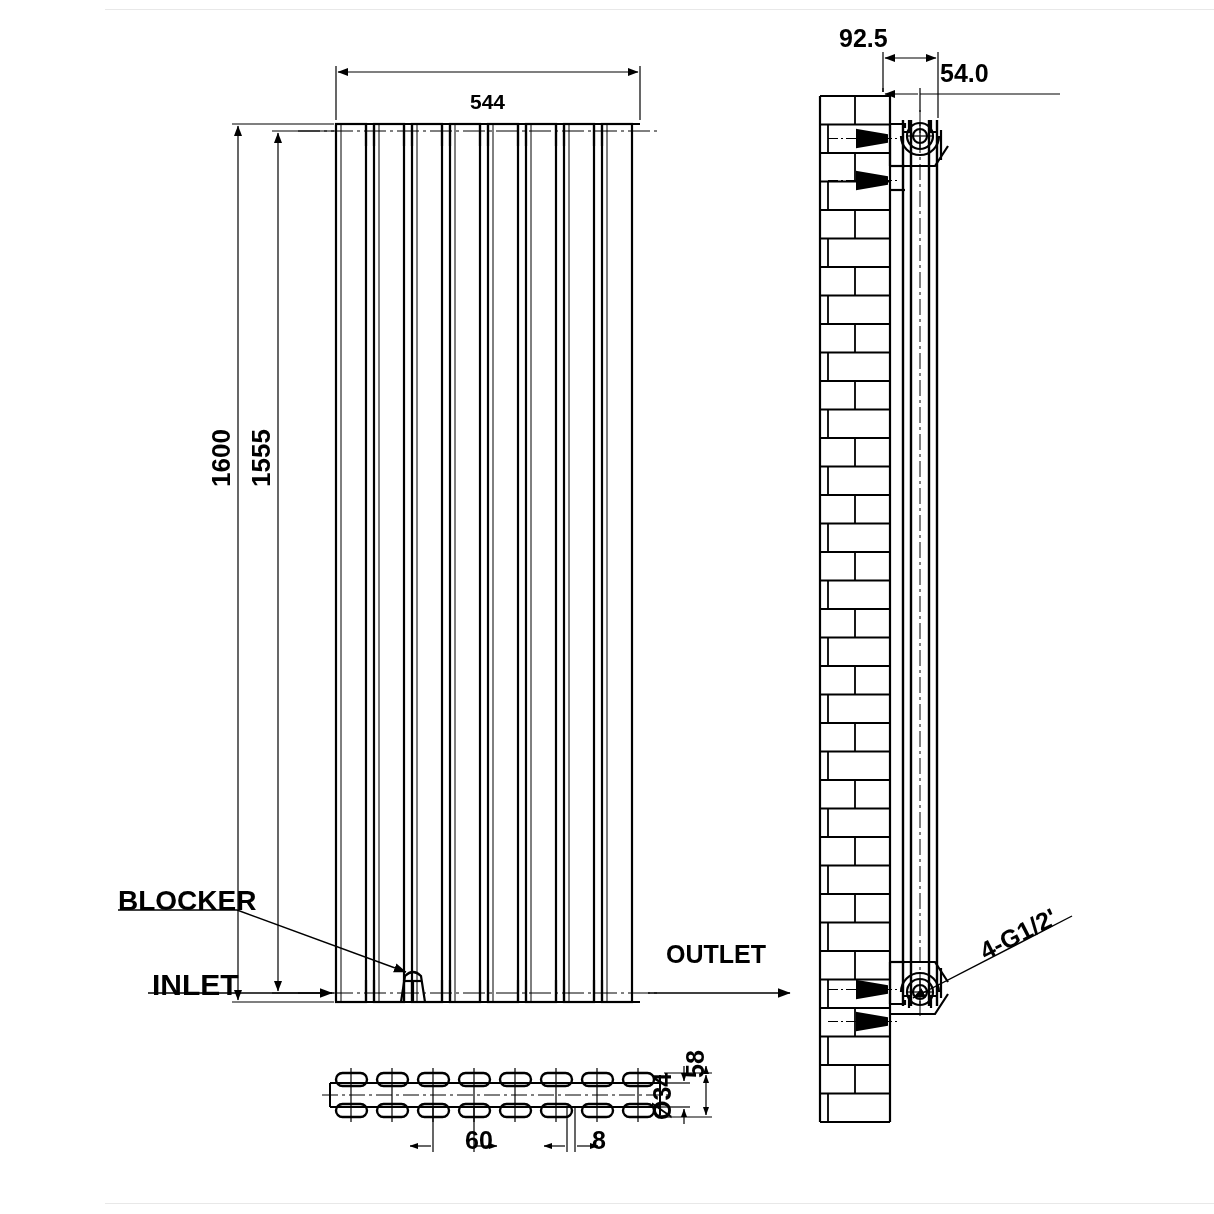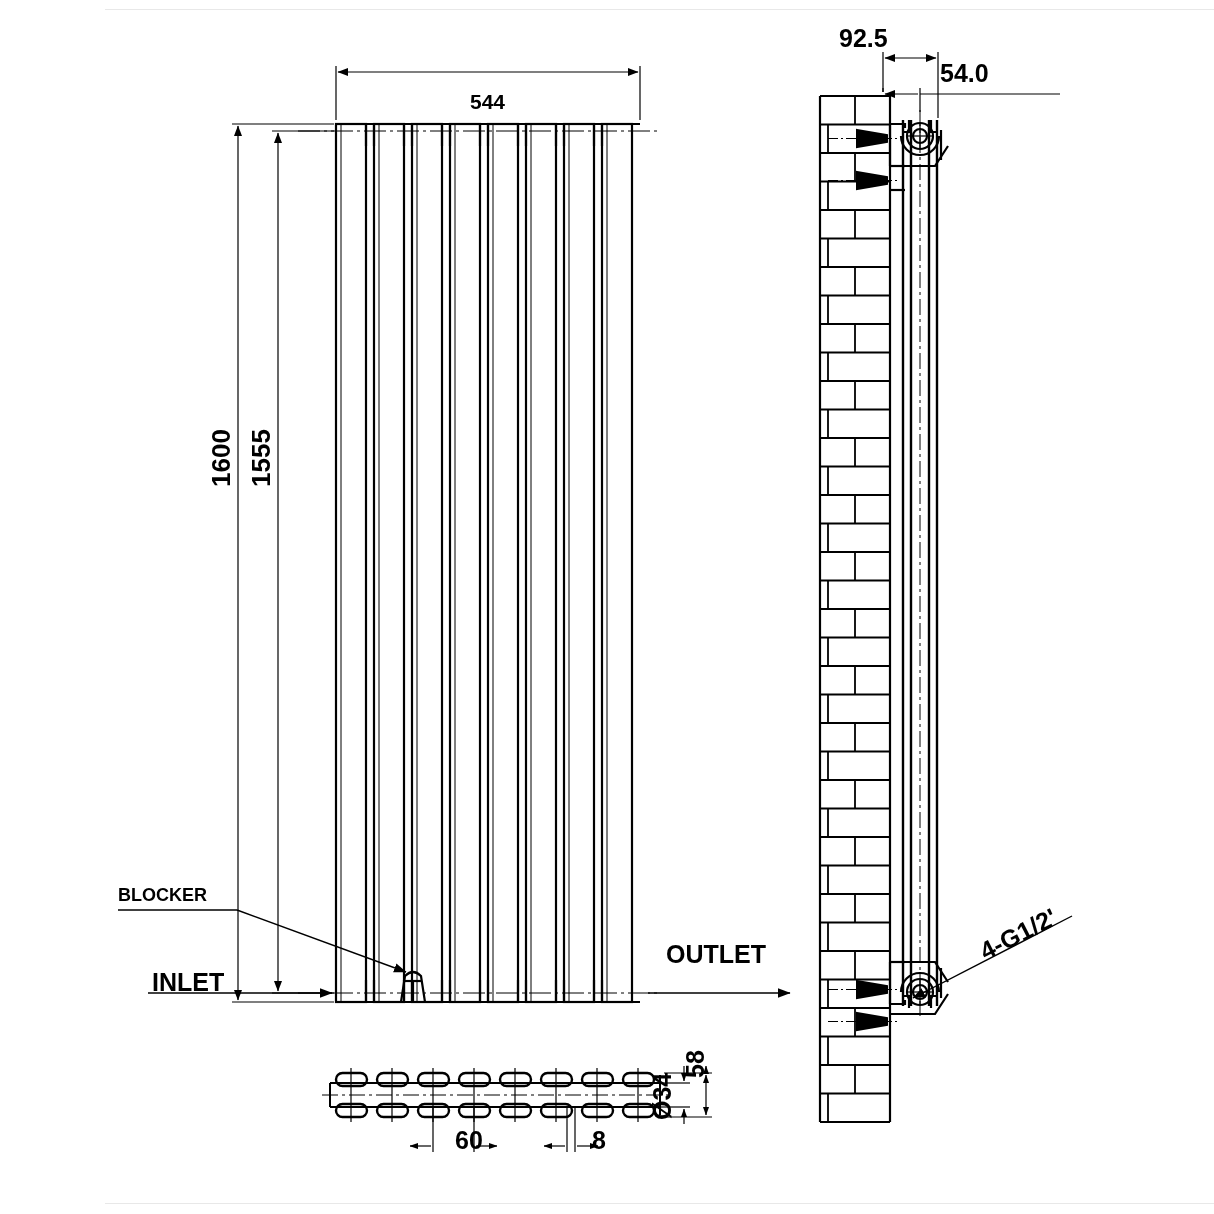--- a/index.html
+++ b/index.html
@@ -389,34 +389,34 @@
   </svg>
 
   <div class="lbl" style="left:470px;top:50px;font-size:21px;margin-top:40px;">544</div>
 
   <div class="lbl" style="left:206px;top:487px;font-size:26px;
        transform:rotate(-90deg);transform-origin:left top;">1600</div>
 
   <div class="lbl" style="left:246px;top:487px;font-size:26px;
        transform:rotate(-90deg);transform-origin:left top;">1555</div>
 
-  <div class="lbl" style="left:118px;top:885px;font-size:18px;">BLOCKER</div>
-
-  <div class="lbl" style="left:152px;top:968px;font-size:25px;">INLET</div>
+  <div class="lbl" style="left:118px;top:885px;font-size:28px;">BLOCKER</div>
+
+  <div class="lbl" style="left:152px;top:968px;font-size:30px;">INLET</div>
 
   <div class="lbl" style="left:666px;top:940px;font-size:25px;">OUTLET</div>
 
   <div class="lbl" style="left:839px;top:24px;font-size:25px;">92.5</div>
 
   <div class="lbl" style="left:940px;top:59px;font-size:25px;">54.0</div>
 
   <div class="lbl" style="left:975px;top:940px;font-size:25px;
        transform:rotate(-27deg);transform-origin:left top;">4-G1/2'</div>
 
-  <div class="lbl" style="left:455px;top:1126px;font-size:25px;">60</div>
+  <div class="lbl" style="left:465px;top:1126px;font-size:25px;">60</div>
 
   <div class="lbl" style="left:592px;top:1126px;font-size:25px;">8</div>
 
   <div class="lbl" style="left:681px;top:1078px;font-size:25px;
        transform:rotate(-90deg);transform-origin:left top;">58</div>
 
   <div class="lbl" style="left:648px;top:1120px;font-size:25px;
        transform:rotate(-90deg);transform-origin:left top;">Ø34</div>
 
 </div>

